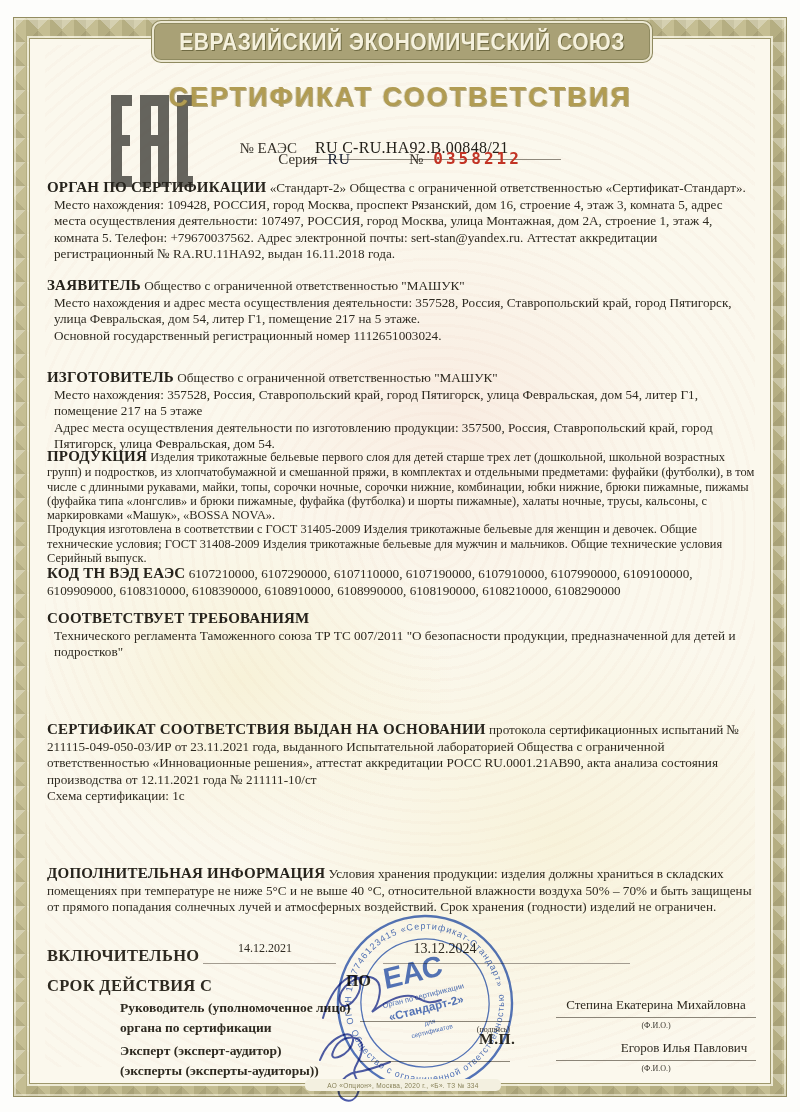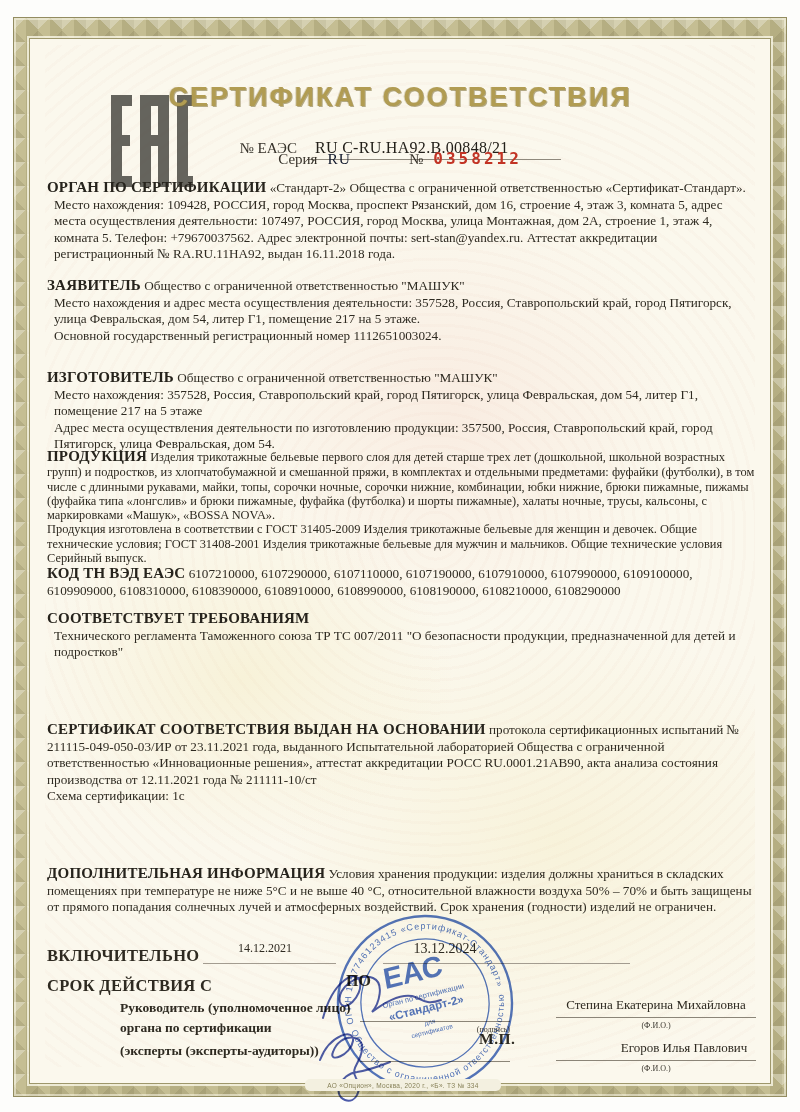--- a/index.html
+++ b/index.html
@@ -80,20 +80,23 @@
       font-family:"Liberation Sans",sans-serif;font-size:6.5px;color:#878158;letter-spacing:.3px;}
 </style>
 </head>
 <body>
 
 <div class="page">
   <div class="frame"></div>
   <div class="frame-inner"></div>
   <div class="tint"></div>
 
+  <div class="banner">
+    <span class="banner-text">ЕВРАЗИЙСКИЙ ЭКОНОМИЧЕСКИЙ СОЮЗ</span>
+  </div>
 
   <svg class="eac-mark" width="82" height="92" viewBox="0 0 82 92">
     <g fill="#45443e">
       <rect x="0" y="0" width="11" height="92"></rect>
         <rect x="0" y="0" width="21" height="11"></rect>
       <rect x="0" y="40" width="19" height="11"></rect>
         <rect x="0" y="81" width="21" height="11"></rect>
       <rect x="29" y="0" width="11" height="92"></rect>
         <rect x="47" y="0" width="11" height="92"></rect>
       <rect x="29" y="0" width="29" height="11"></rect>
@@ -130,21 +133,21 @@
   <div class="sec" style="top:368px">
     <span class="sec-h">ИЗГОТОВИТЕЛЬ</span>
     <span>Общество с ограниченной ответственностью "МАШУК"</span>
     <p class="ind">Место нахождения: 357528, Россия, Ставропольский край, город Пятигорск, улица Февральская, дом 54, литер Г1, помещение 217 на 5 этаже</p>
     <p class="ind">Адрес места осуществления деятельности по изготовлению продукции: 357500, Россия, Ставропольский край, город Пятигорск, улица Февральская, дом 54.</p>
   </div>
 
   <div class="sec compact" style="top:448px">
     <span class="sec-h">ПРОДУКЦИЯ</span>
     <span>Изделия трикотажные бельевые первого слоя для детей старше трех лет (дошкольной, школьной возрастных групп) и подростков, из хлопчатобумажной и смешанной пряжи, в комплектах и отдельными предметами: фуфайки (футболки), в том числе с длинными рукавами, майки, топы, сорочки ночные, сорочки нижние, комбинации, юбки нижние, брюки пижамные, пижамы (фуфайка типа «лонгслив» и брюки пижамные, фуфайка (футболка) и шорты пижамные), халаты ночные, трусы, кальсоны, с маркировками «Машук», «BOSSA NOVA».</span>
-    <p>Продукция изготовлена в соответствии с ГОСТ 31405-2009 Изделия трикотажные бельевые для женщин и девочек. Общие технические условия; ГОСТ 31408-2001 Изделия трикотажные бельевые для мужчин и мальчиков. Общие технические условия</p>
+    <p>Продукция изготовлена в соответствии с ГОСТ 31405-2009 Изделия трикотажные бельевые для женщин и девочек. Общие технические условия; ГОСТ 31408-2009 Изделия трикотажные бельевые для мужчин и мальчиков. Общие технические условия</p>
     <p>Серийный выпуск.</p>
   </div>
 
   <div class="sec" style="top:564px">
     <span class="sec-h">КОД ТН ВЭД ЕАЭС</span>
     <span>6107210000, 6107290000, 6107110000, 6107190000, 6107910000, 6107990000, 6109100000, 6109909000, 6108310000, 6108390000, 6108910000, 6108990000, 6108190000, 6108210000, 6108290000</span>
   </div>
 
   <div class="sec" style="top:609px">
     <span class="sec-h">СООТВЕТСТВУЕТ ТРЕБОВАНИЯМ</span>
@@ -175,20 +178,21 @@
 
   <div class="sign-label1">Руководитель (уполномоченное лицо) органа по сертификации</div>
   <div class="sign-line1"></div>
   <div class="podpis">(подпись)</div>
   <div class="mp">М.П.</div>
   <div class="name1">Степина Екатерина Михайловна</div>
   <div class="fio-line1"></div>
   <div class="fio1">(Ф.И.О.)</div>
 
   <div class="sign-label2">
+    <div>Эксперт (эксперт-аудитор)</div>
     <div>(эксперты (эксперты-аудиторы))</div>
   </div>
   <div class="sign-line2"></div>
   <div class="name2">Егоров Илья Павлович</div>
   <div class="fio-line2"></div>
   <div class="fio2">(Ф.И.О.)</div>
 
   <svg class="stamp" viewBox="0 0 190 190">
     <defs>
       <path id="arcTop" d="M 21 95 A 74 74 0 0 1 169 95"></path>

